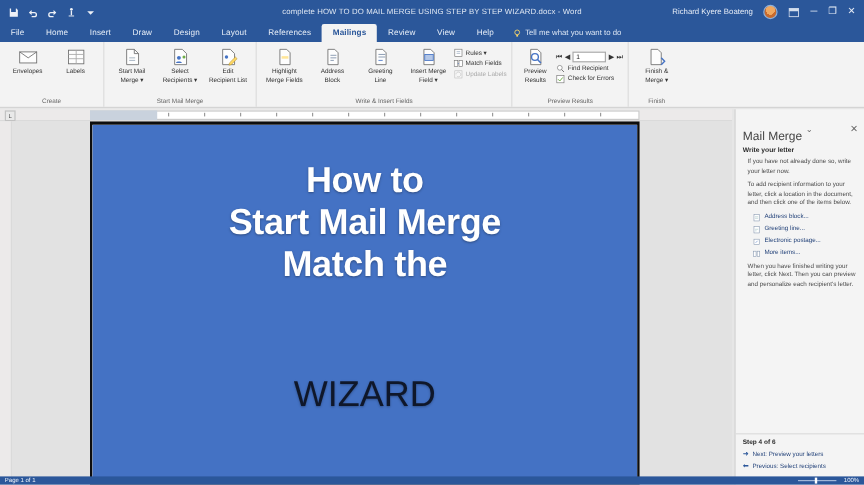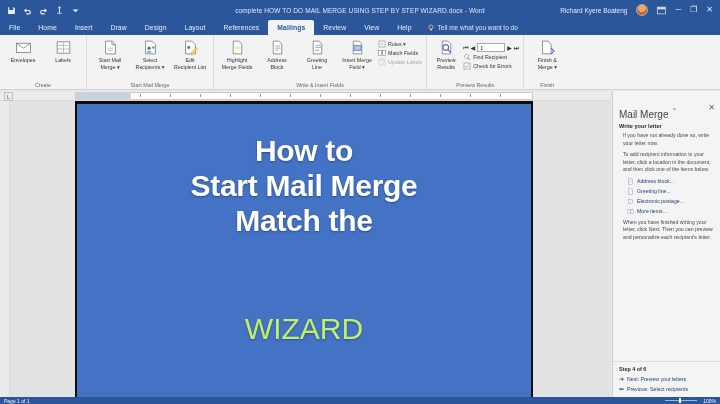--- a/index.html
+++ b/index.html
@@ -158,21 +158,21 @@
     border-radius: 6px;
     display: flex; align-items: center; justify-content: center;
     box-shadow: 0 2px 3px rgba(0,0,0,.3);
   }
   .banner-text {
     color: #fff; font-size: 27px; font-weight: bold; letter-spacing: -.4px;
     text-shadow: 0 1px 2px rgba(0,0,0,.4);
   }
   .slide-sub {
     position: absolute; top: 208px; left: 0; right: 0;
-    text-align: center; color: #bef264;
+    text-align: center; color: #0f172a;
     font-size: 30px; line-height: 1.1;
     text-shadow: 0 1px 2px rgba(0,0,0,.3);
   }
 
   
   .pane {
     position: absolute; top: 91px; left: 612px; width: 108px; height: 313px;
     background: #f4f4f4; border-left: 1px solid #cfcfcf;
     font-size: 5.4px; color: #3a3a3a;
   }

